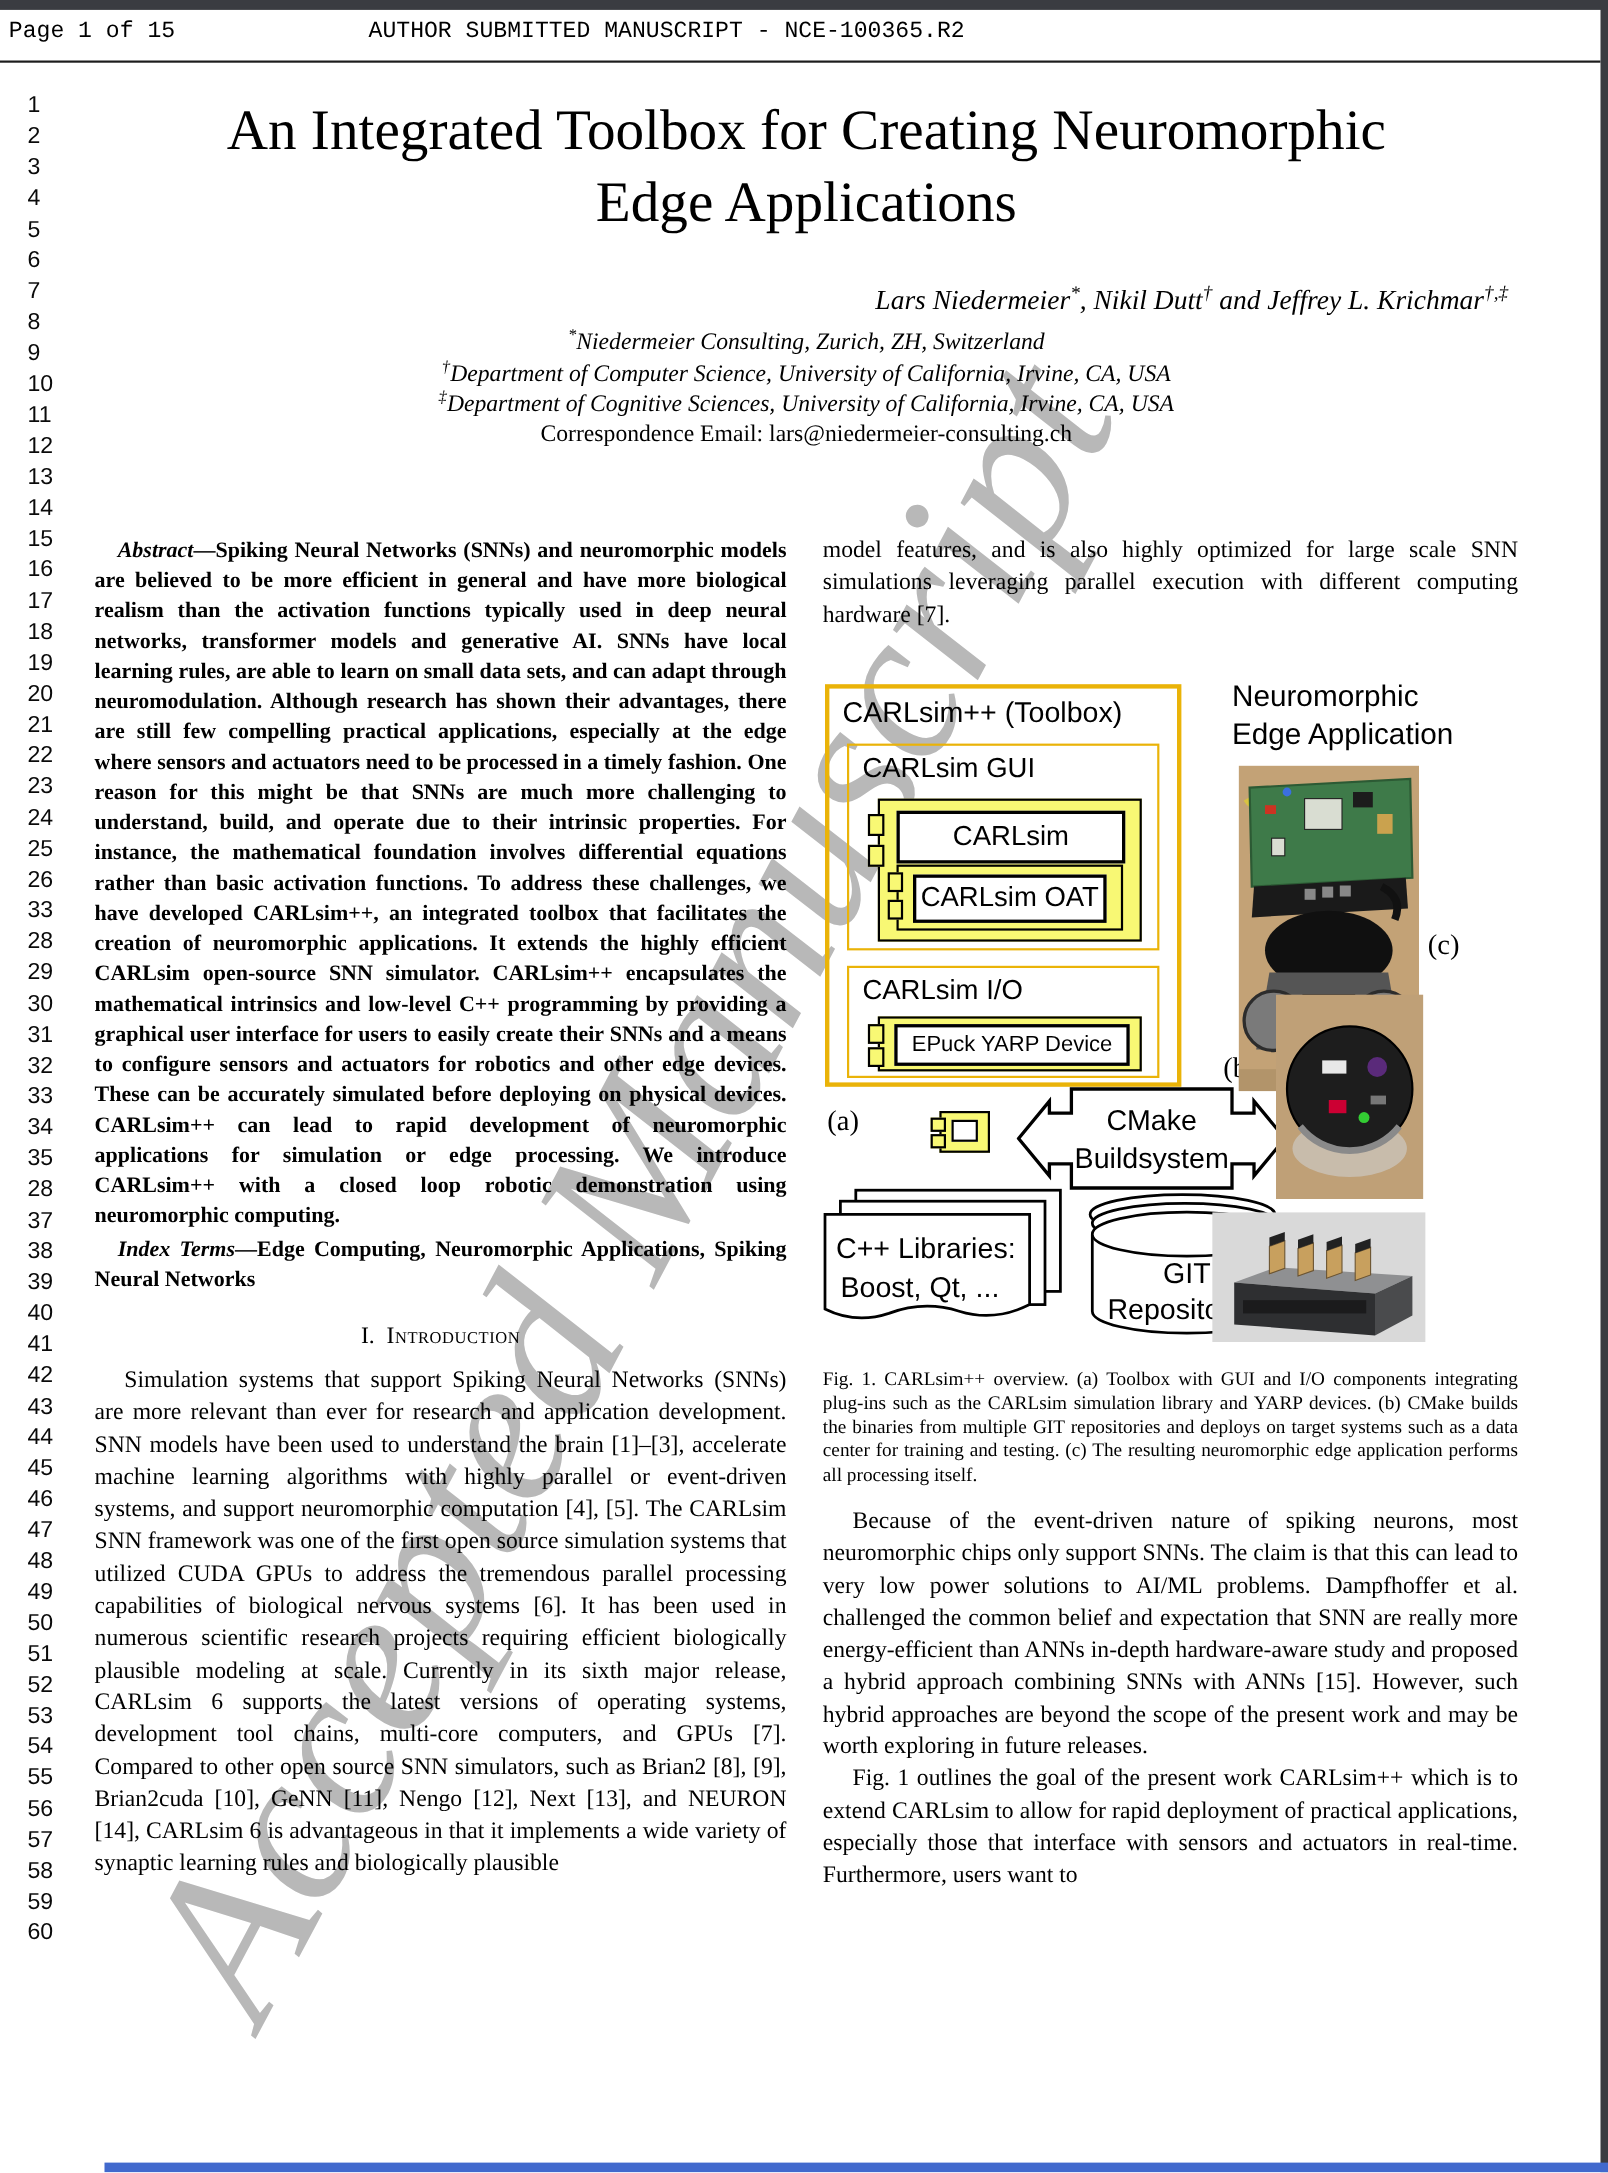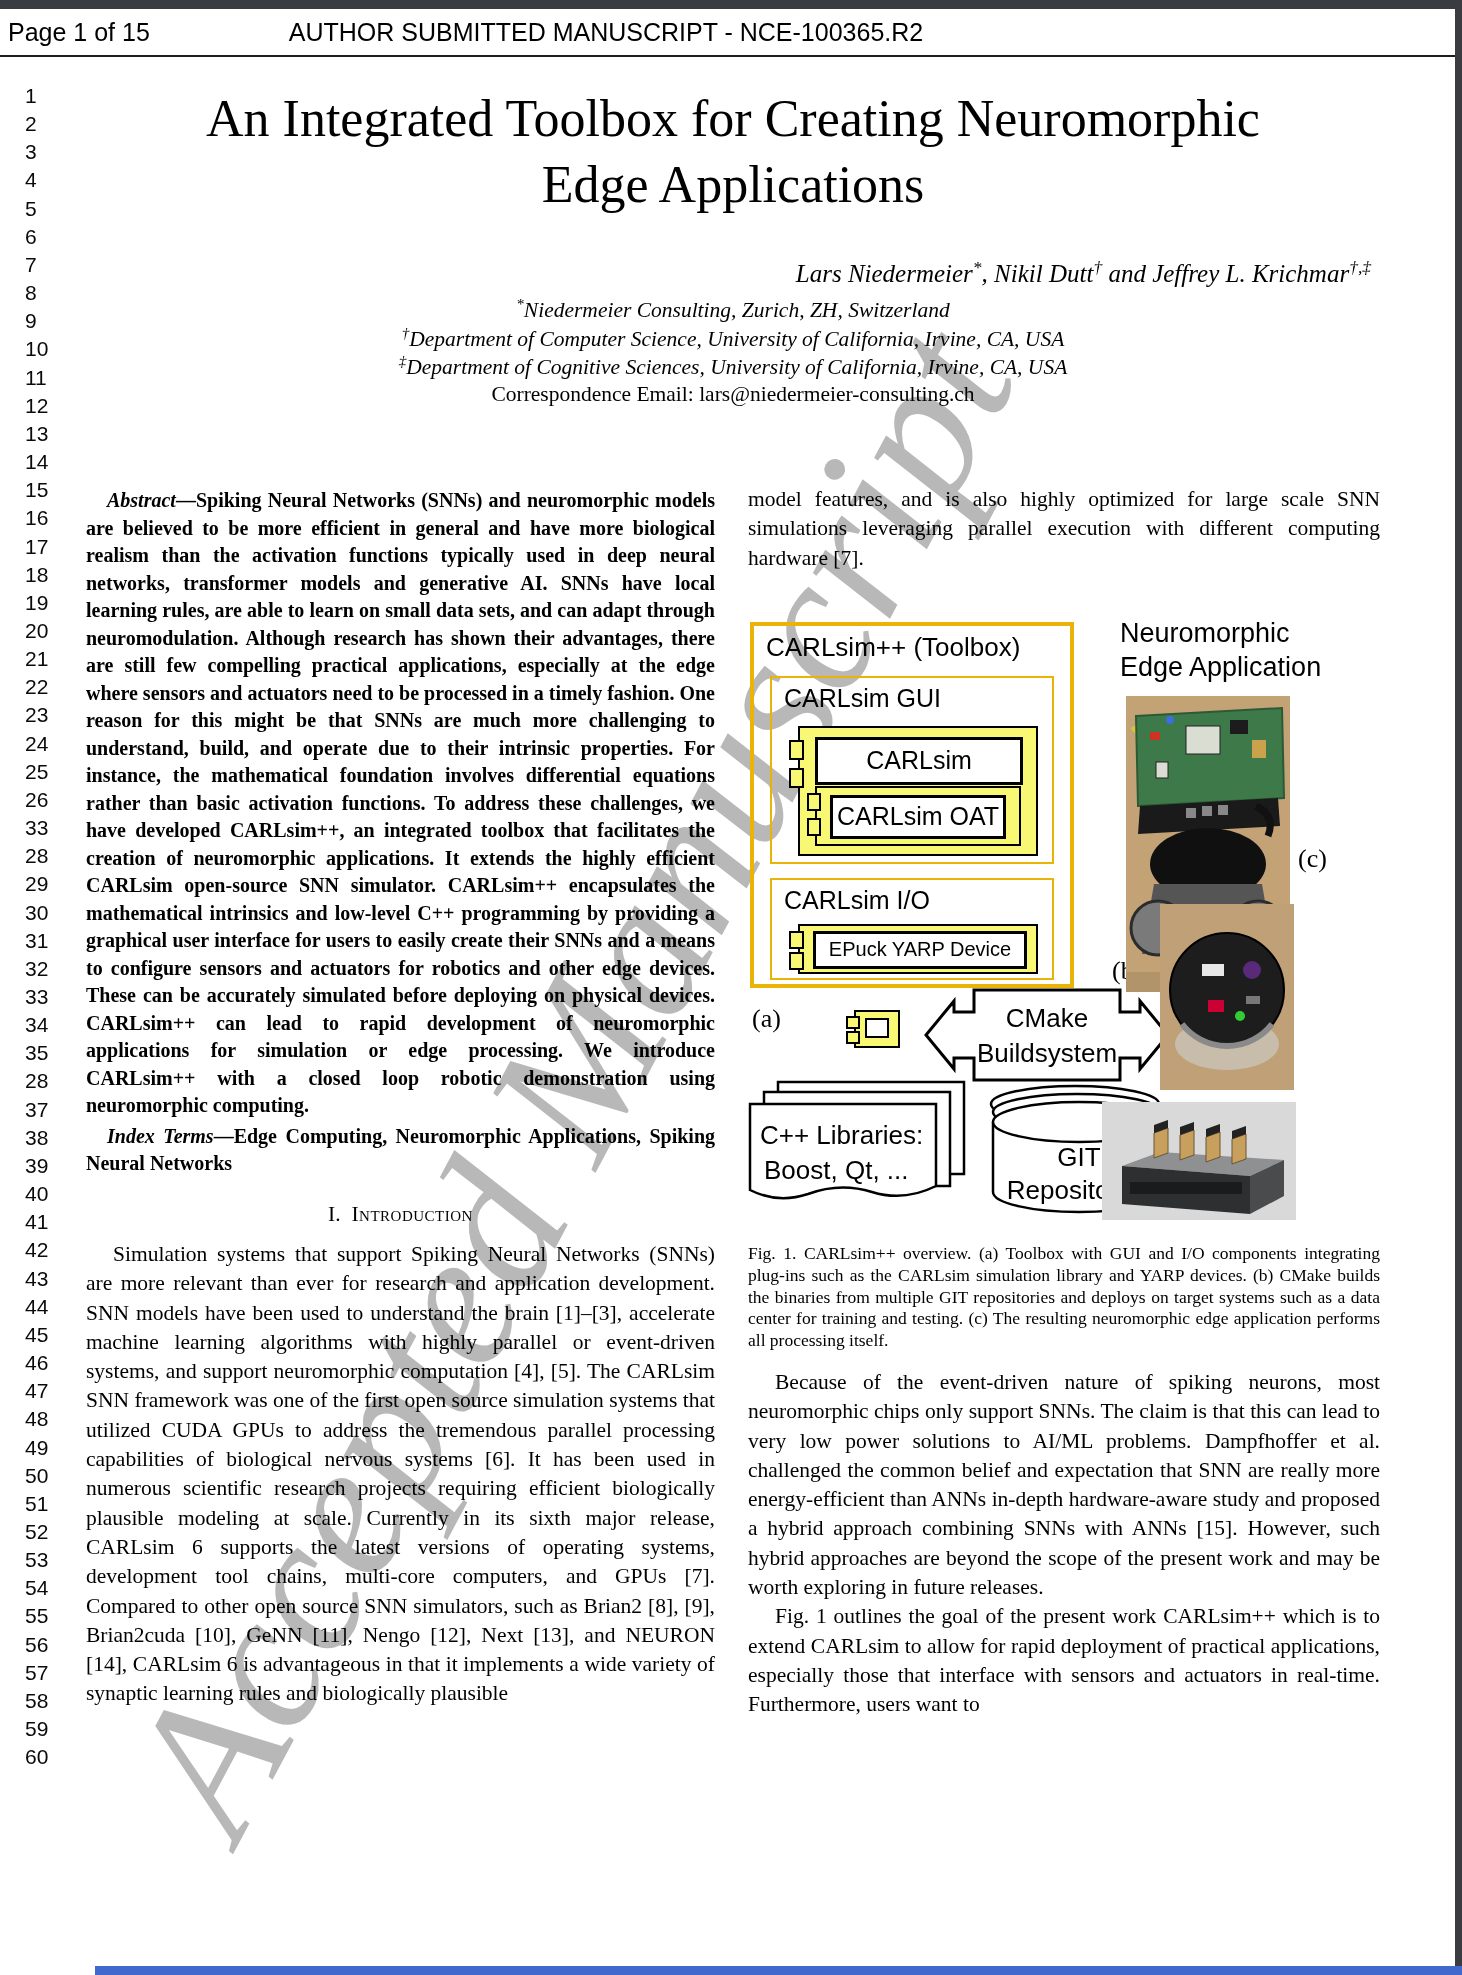--- a/index.html
+++ b/index.html
@@ -3,21 +3,21 @@
 <meta charset="utf-8">
 <style>
   html,body{margin:0;padding:0;background:#fff;}
   .page{position:relative;width:1462px;height:1975px;background:#fff;overflow:hidden;
         font-family:"Liberation Serif",serif;color:#000;}
   .abs{position:absolute;}
   
   .topbar{left:0;top:0;width:1462px;height:9px;background:#3a3c41;z-index:6;}
   .rightbar{top:0;right:0;width:7px;height:1975px;background:#3a3c41;z-index:6;}
   .bottombar{left:95px;top:1966px;width:1367px;height:9px;background:#4169cd;z-index:6;}
-  .hdr{left:0;top:14px;width:1212px;height:40px;z-index:5;font-family:Liberation Sans, sans-serif;font-size:25px;}
+  .hdr{left:0;top:14px;width:1212px;height:40px;z-index:5;font-family:Liberation Mono, monospace;font-size:21px;}
   .hdr-page{position:absolute;left:8px;top:4px;}
   .hdr-center{position:absolute;left:0;top:4px;width:100%;text-align:center;}
   .hdr-rule{left:0;top:55px;width:1455px;height:2px;background:#1c1c1c;z-index:5;}
   
   .linenums{left:25px;top:82px;width:44px;z-index:2;font-family:"Liberation Sans",sans-serif;
             font-size:21px;color:#0a0a0a;}
   .linenums .ln{height:28.16px;line-height:28.16px;}
   
   .wm{left:570px;top:1080px;width:0;height:0;z-index:1;overflow:visible;}
   .wm span{display:inline-block;white-space:nowrap;transform:translate(-50%,-50%) rotate(-62deg);

